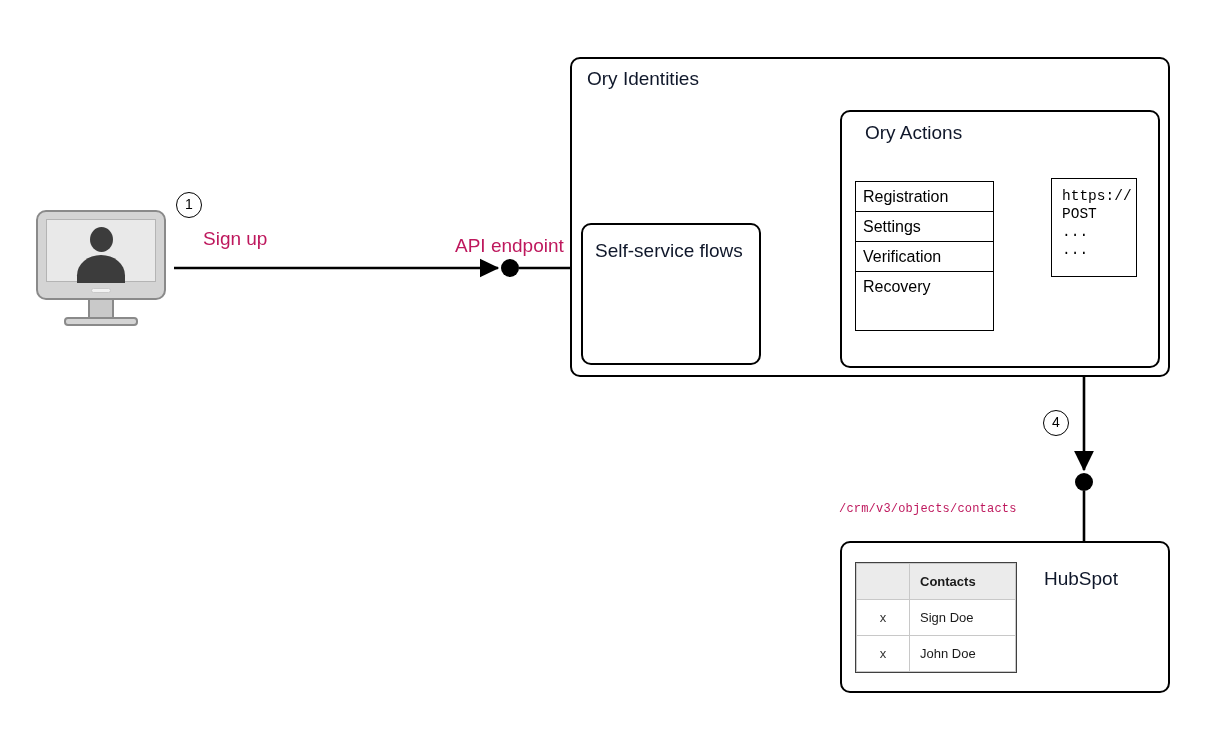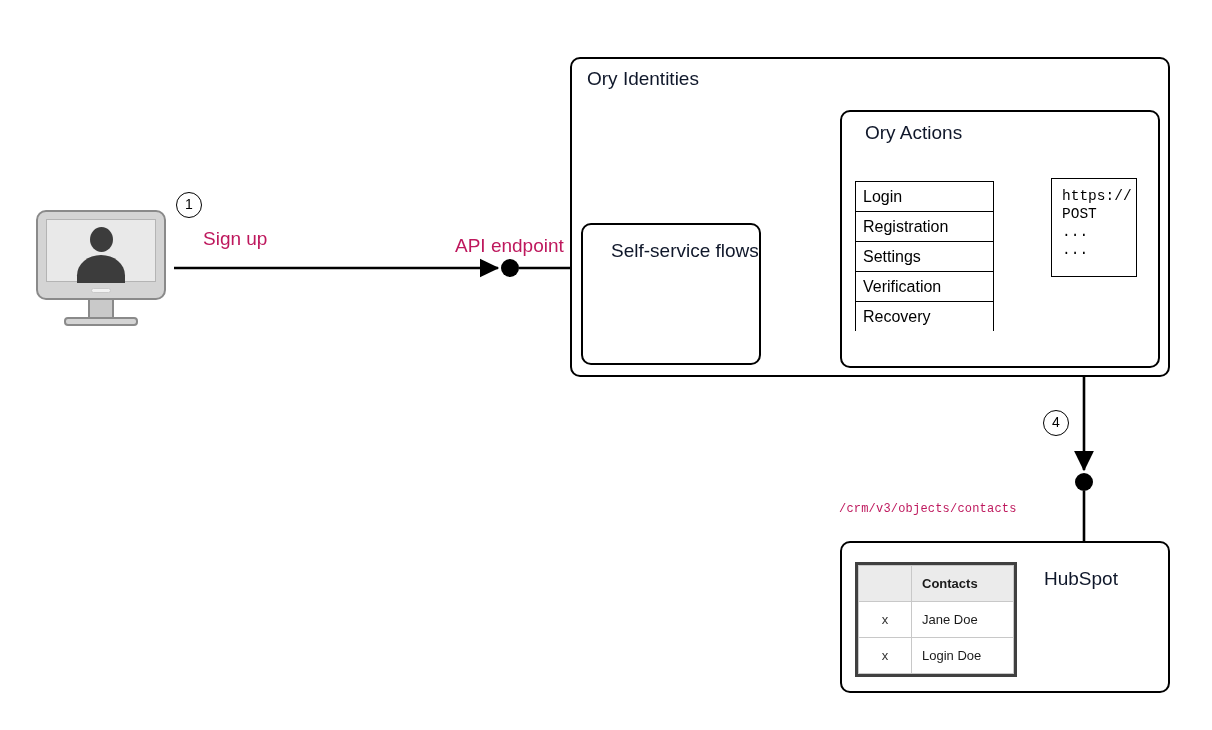--- a/index.html
+++ b/index.html
@@ -145,21 +145,21 @@
   .person-body {
     position: absolute;
     background: #3c3c3c;
     border-radius: 50% 50% 0 0 / 72% 72% 0 0;
   }
 
   
   .hstable {
     position: absolute;
     box-sizing: border-box;
-    border: 3px solid #404040;
+    border: 1px solid #404040;
     background: #ffffff;
     border-collapse: collapse;
     font-size: 13px;
   }
   .hstable table {
     border-collapse: collapse;
     width: 100%;
     font-size: 13px;
   }
   .hstable td, .hstable th {
@@ -223,27 +223,26 @@
   <div class="circle" style="left:1043px; top:410px;">4</div>
 
   <div class="label big" style="left:203px; top:228px;">Sign up</div>
   <div class="label big" style="left:455px; top:235px;">API endpoint</div>
   <div class="label mono" style="left:839px; top:502px;">/crm/v3/objects/contacts</div>
 
   <div class="box rounded" style="left:570px; top:57px; width:600px; height:320px;"></div>
   <div class="box-title" style="left:587px; top:68px;">Ory Identities</div>
 
   <div class="box rounded" style="left:581px; top:223px; width:180px; height:142px;"></div>
-  <div class="box-title" style="left:595px; top:240px;margin-left:16px;">Self-service flows</div>
+  <div class="box-title" style="left:595px; top:240px;">Self-service flows</div>
 
   <div class="box rounded" style="left:840px; top:110px; width:320px; height:258px;"></div>
   <div class="box-title" style="left:865px; top:122px;">Ory Actions</div>
 
   <div class="flowlist" style="left:855px; top:181px; width:139px; height:150px;">
-    <div class="row">Login</div>
     <div class="row">Registration</div>
     <div class="row">Settings</div>
     <div class="row">Verification</div>
     <div class="row">Recovery</div>
   </div>
 
   <div class="codecard" style="left:1041px; top:178px; width:86px; height:99px;">
     <div>https://</div>
     <div>POST</div>
     <div>...</div>
@@ -255,23 +254,23 @@
 
   <div class="hstable" style="left:855px; top:562px; width:162px;">
     <table>
       <tbody>
           <tr>
         <td class="tickcol" style="background:#ebebeb;"></td>
         <td style="background:#ebebeb; font-weight:bold;">Contacts</td>
       </tr>
       <tr>
         <td class="tickcol">x</td>
-        <td>Jane Doe</td>
+        <td>Sign Doe</td>
       </tr>
       <tr>
         <td class="tickcol">x</td>
-        <td>Login Doe</td>
+        <td>John Doe</td>
       </tr>
     </tbody>
       </table>
   </div>
 
 </div>
 
 </body></html>

